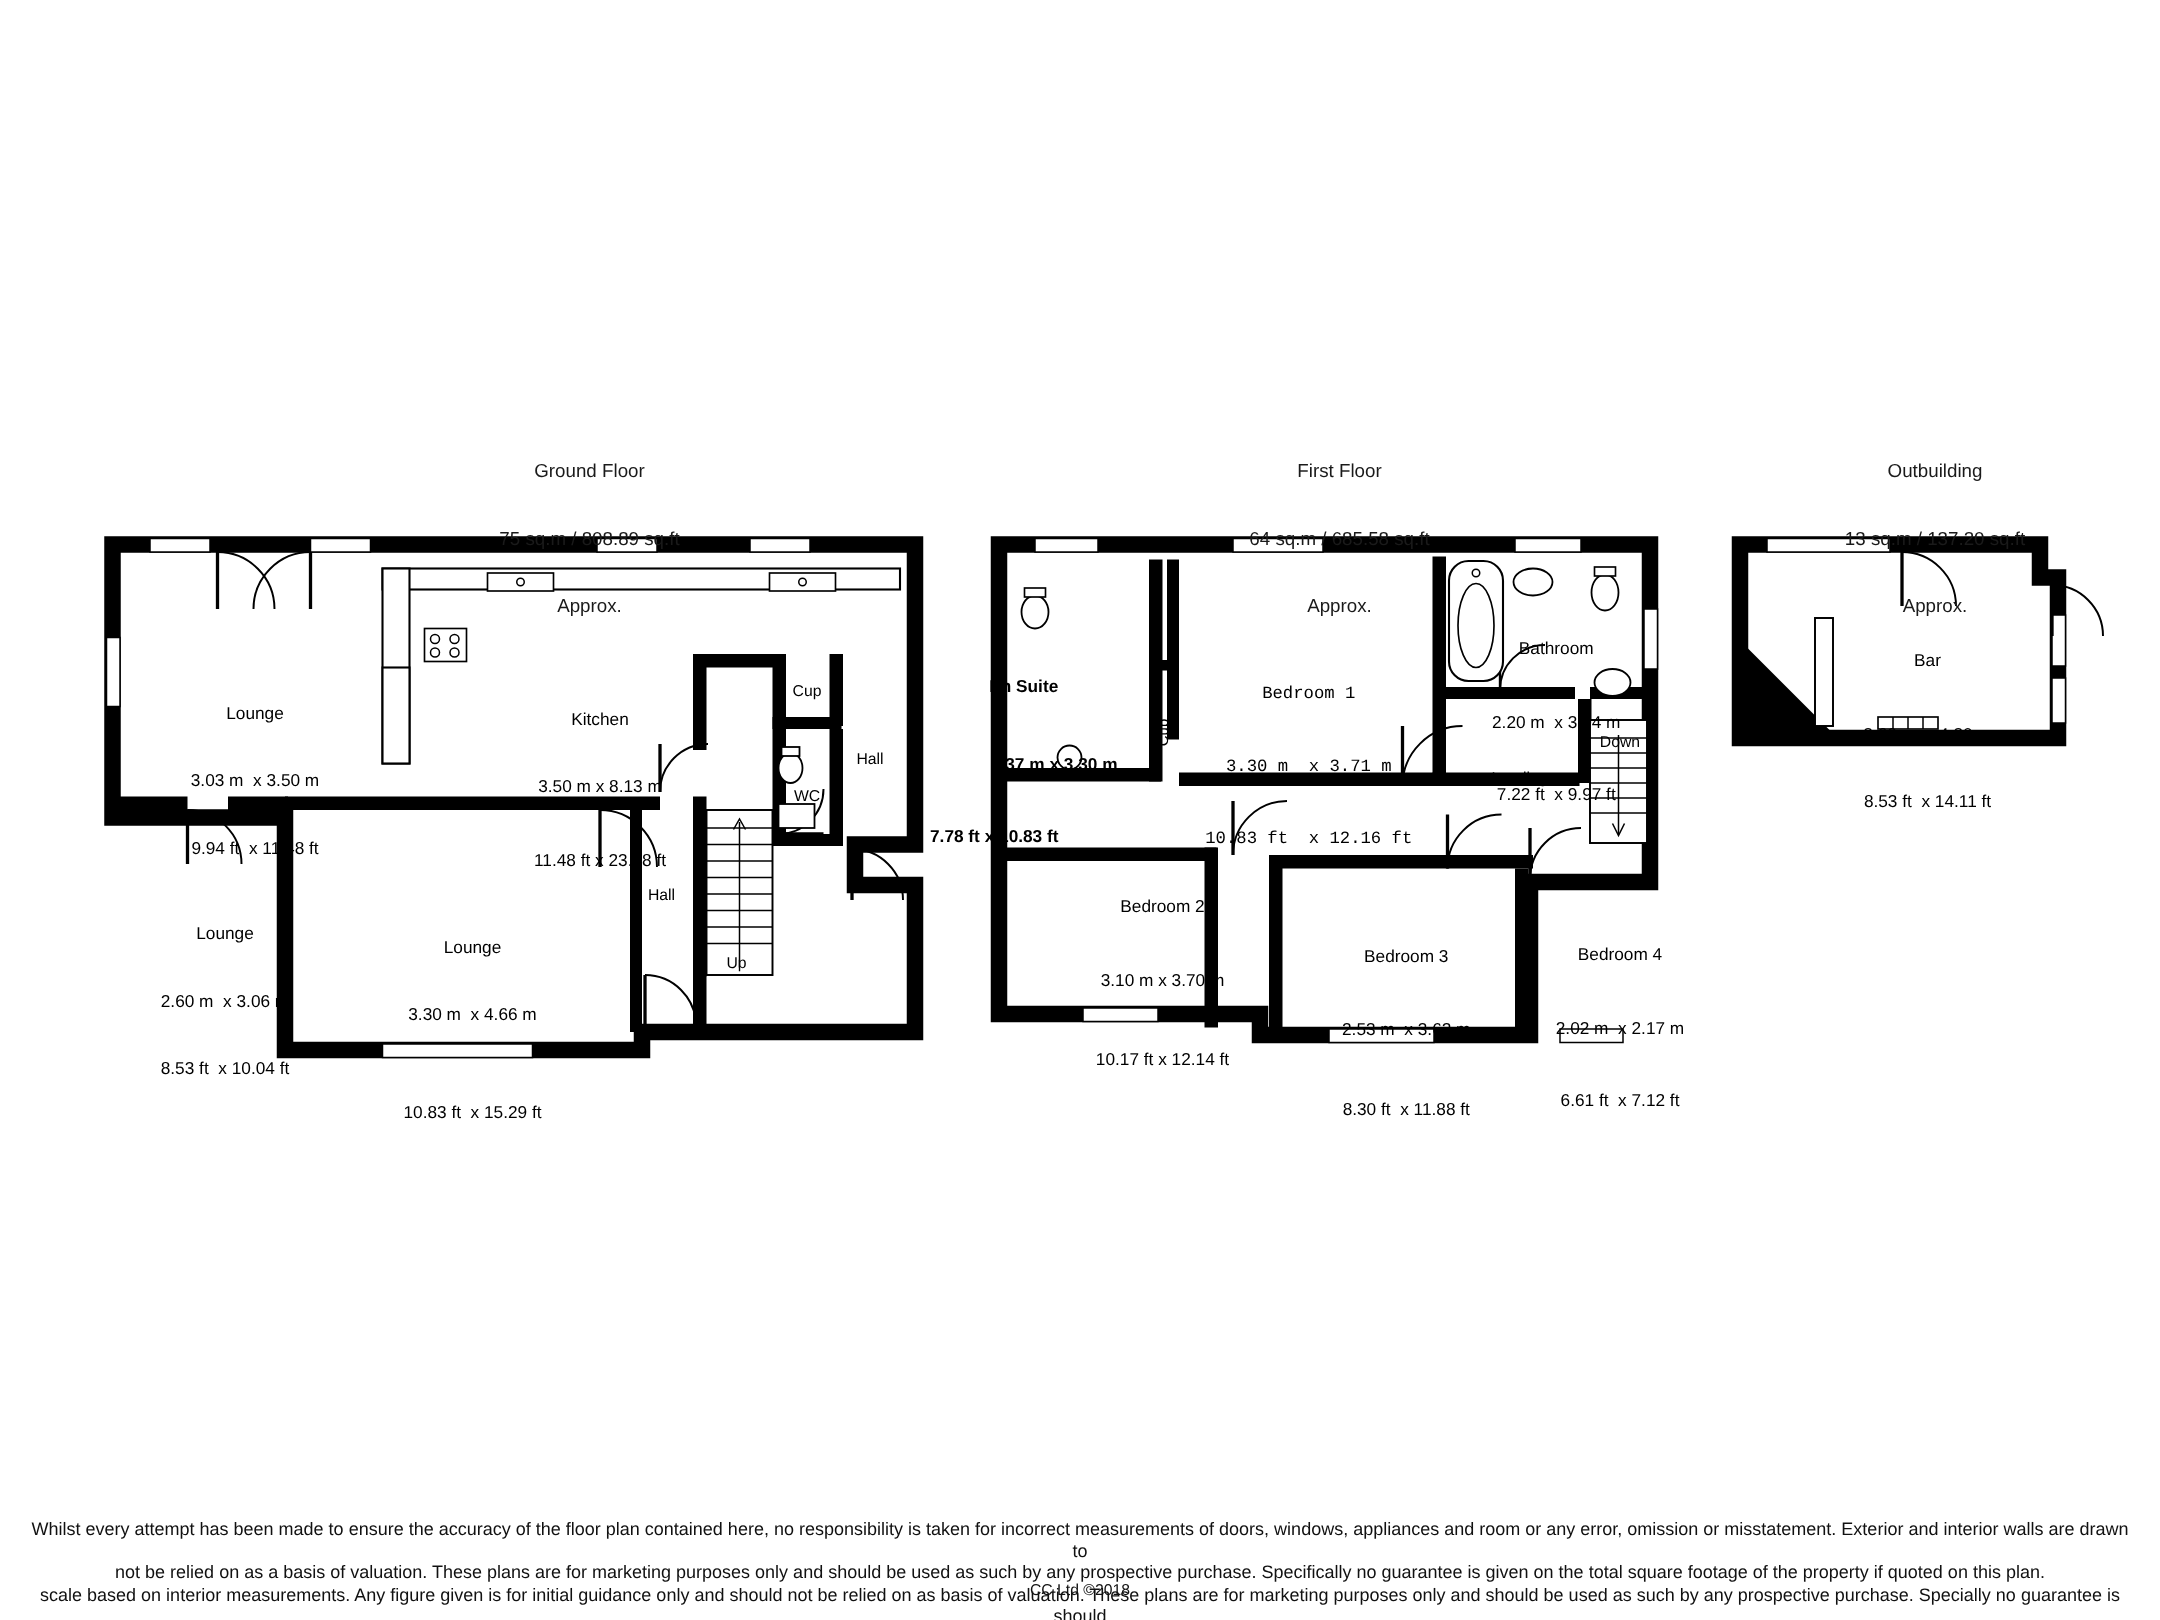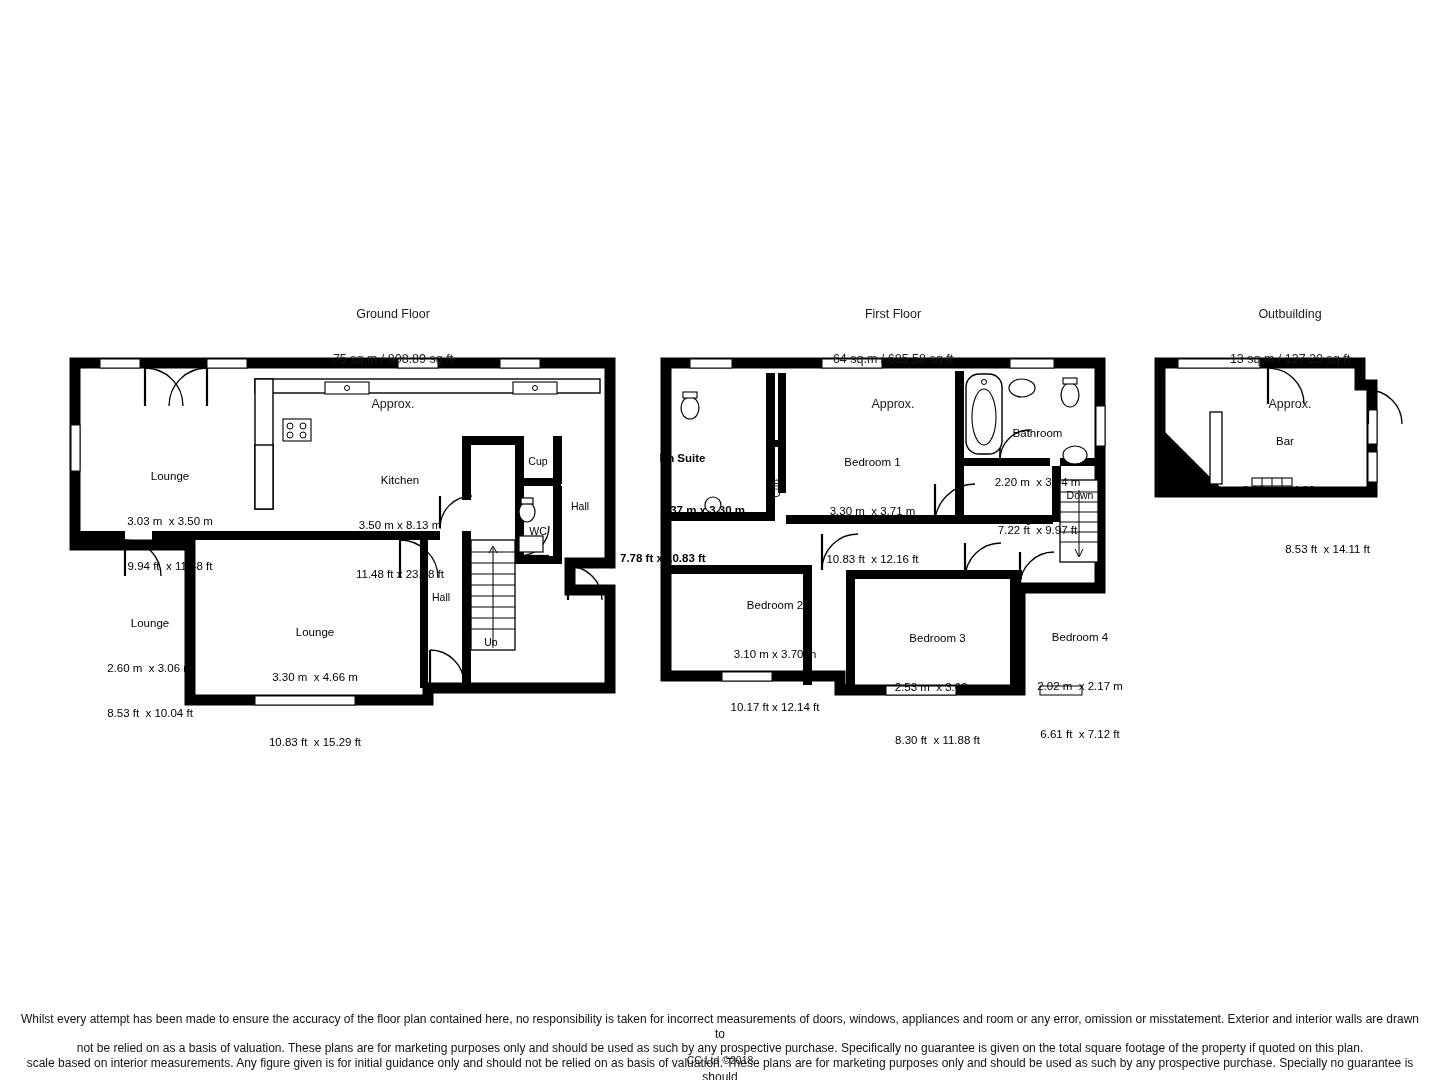--- a/index.html
+++ b/index.html
@@ -334,21 +334,21 @@
   <div class="small-label" style="left:514px; top:525px; width:48px;">WC</div>
   <div class="small-label" style="left:417px; top:591px; width:48px;">Hall</div>
   <div class="small-label" style="left:469px; top:636px; width:44px;">Up</div>
 
   <div class="room-label" style="left:620px; top:421px; width:125px; text-align:left;font-weight:bold;">
     <span class="rl-name" style="text-align:center; display:block;">En Suite</span>
     <span class="rl-dim" style="margin-top:7px;text-align:right;">2.37 m x 3.30 m</span>
     <span class="rl-dim" style="margin-top:3px;">7.78 ft x 10.83 ft</span>
   </div>
 
-  <div class="room-label" style="left:790px; top:425px; width:165px;">
+  <div class="room-label" style="left:790px; top:425px; width:165px;font-family:Liberation Mono, monospace;">
     <span class="rl-name">Bedroom 1</span>
     <span class="rl-dim" style="margin-top:4px;">3.30 m  x 3.71 m</span>
     <span class="rl-dim" style="margin-top:3px;">10.83 ft  x 12.16 ft</span>
   </div>
 
   <div class="room-label" style="left:960px; top:396px; width:155px;">
     <span class="rl-name">Bathroom</span>
     <span class="rl-dim" style="margin-top:4px;">2.20 m  x 3.04 m</span>
     <span class="rl-dim" style="margin-top:3px;">7.22 ft  x 9.97 ft</span>
   </div>
@@ -371,21 +371,21 @@
     <span class="rl-dim" style="margin-top:3px;">6.61 ft  x 7.12 ft</span>
   </div>
 
   <div class="vert-label" style="left:756px; top:472px; width:40px;">Cup</div>
   <div class="small-label" style="left:975px; top:513px; width:76px;">Landing</div>
   <div class="small-label" style="left:1056px; top:489px; width:48px;">Down</div>
 
   <div class="room-label" style="left:1200px; top:404px; width:170px;">
     <span class="rl-name">Bar</span>
     <span class="rl-dim" style="margin-top:4px;text-decoration:underline;">2.60 m  x 4.30 m</span>
-    <span class="rl-dim" style="margin-top:14px;text-align:right;">8.53 ft  x 14.11 ft</span>
+    <span class="rl-dim" style="margin-top:0;">8.53 ft  x 14.11 ft</span>
   </div>
 
   <div class="disclaimer">
     <p>Whilst every attempt has been made to ensure the accuracy of the floor plan contained here, no responsibility is taken for incorrect measurements of doors, windows, appliances and room or any error, omission or misstatement. Exterior and interior walls are drawn to</p>
     <p>not be relied on as a basis of valuation. These plans are for marketing purposes only and should be used as such by any prospective purchase. Specifically no guarantee is given on the total square footage of the property if quoted on this plan.</p>
     <p>scale based on interior measurements. Any figure given is for initial guidance only and should not be relied on as basis of valuation. These plans are for marketing purposes only and should be used as such by any prospective purchase. Specially no guarantee is should</p>
   </div>
   <div class="copyright">CC Ltd ©2018</div>
 
 </div>

